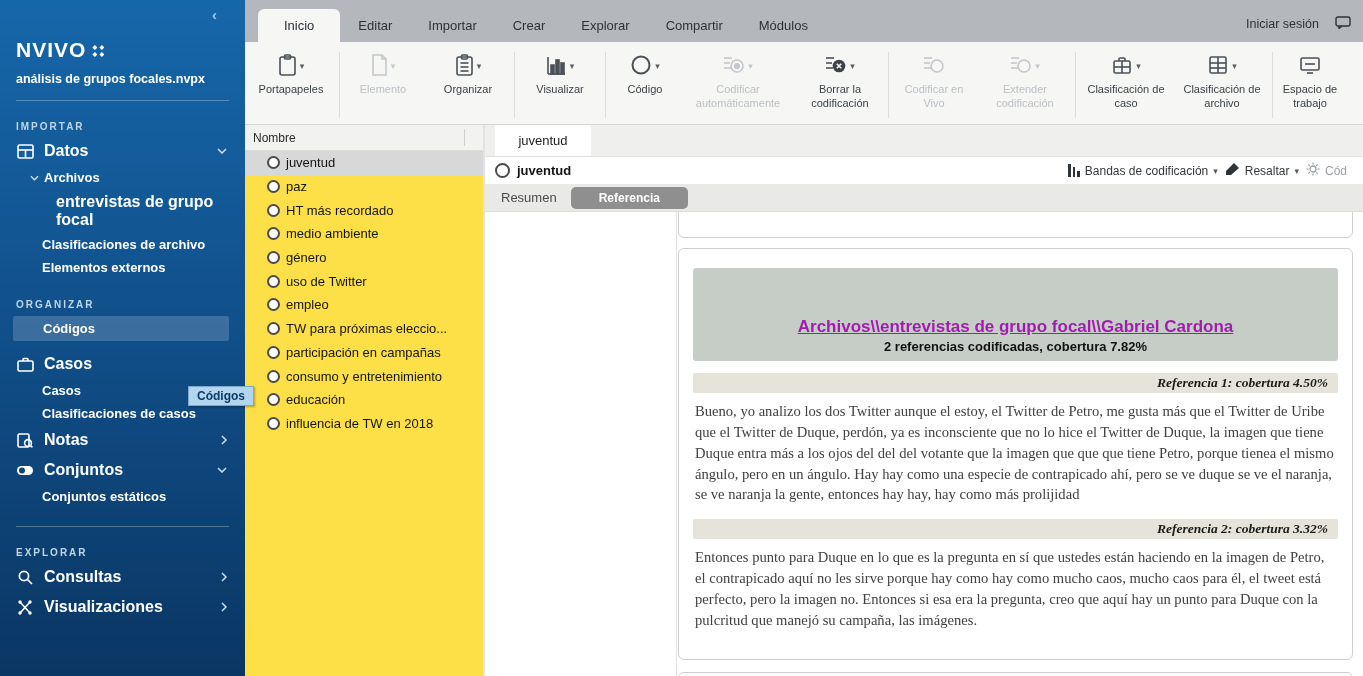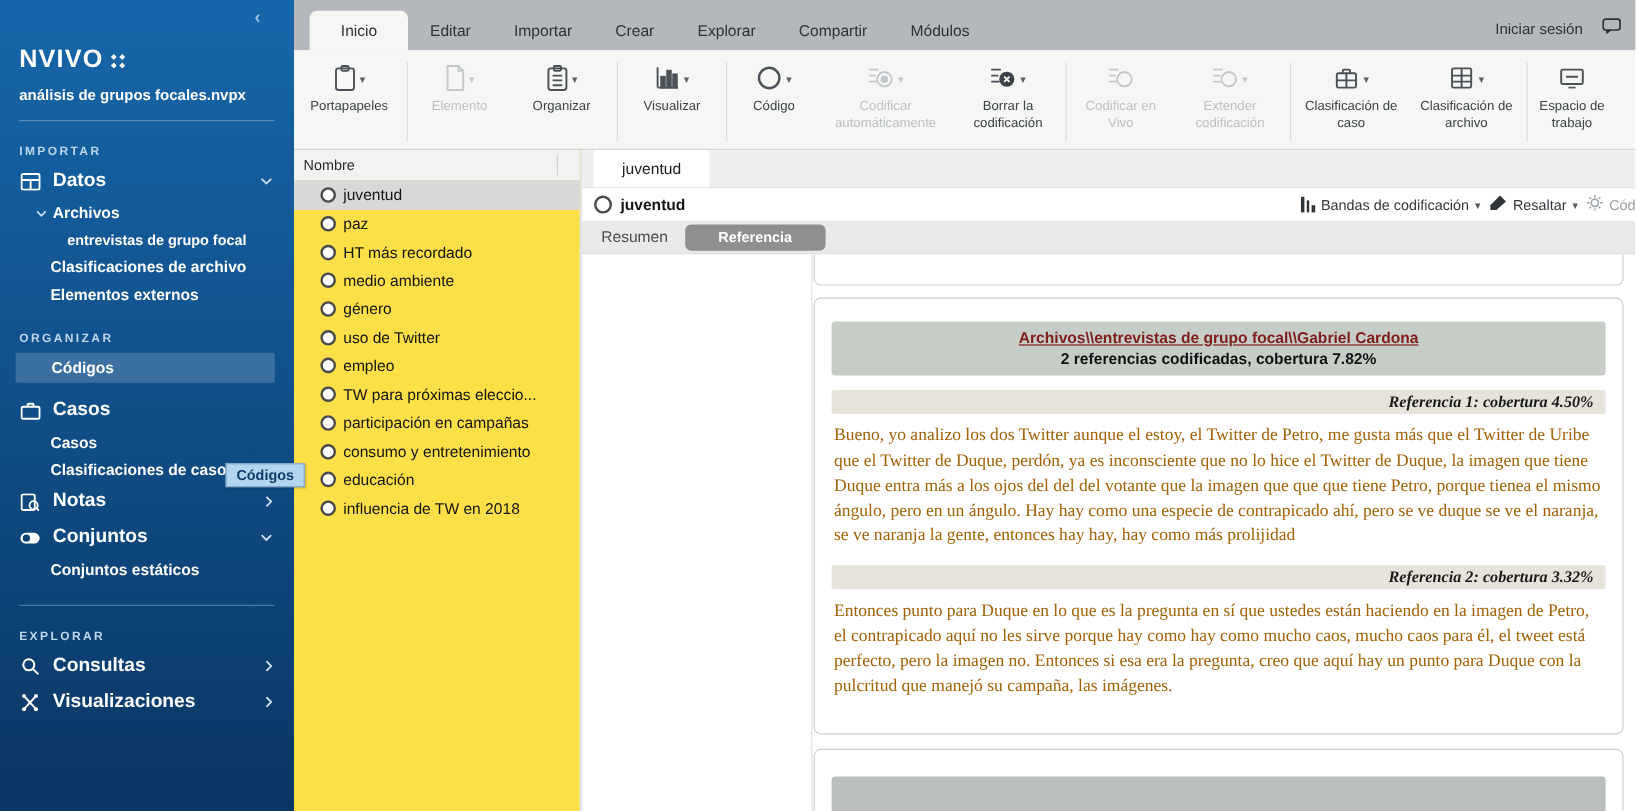--- a/index.html
+++ b/index.html
@@ -18,21 +18,21 @@
   .logo-dots span:nth-child(2){ clip-path:polygon(50% 0,100% 50%,50% 100%,0 50%); }
   .logo-dots span:nth-child(3){ clip-path:polygon(50% 0,100% 50%,50% 100%,0 50%); }
   .logo-dots span:nth-child(4){ clip-path:polygon(50% 0,100% 50%,50% 100%,0 50%); }
   .project-name { padding:10px 16px 0 16px; font-size:12.5px; font-weight:bold; }
   .sb-divider { height:1px; background:rgba(255,255,255,.28); margin:14px 16px 0 16px; }
   .sb-section { padding:20px 16px 4px 16px; font-size:10px; font-weight:bold; letter-spacing:2px; color:#bcd7ec; }
   .sb-item { position:relative; display:flex; align-items:center; gap:10px; padding:6px 16px; font-size:16px; font-weight:bold; cursor:pointer; }
   .sb-item .sb-ico { width:18px; height:18px; flex:0 0 18px; display:flex; align-items:center; justify-content:center; }
   .sb-item .chev { position:absolute; right:18px; top:50%; transform:translateY(-50%); }
   .sb-sub { padding:4px 16px 4px 30px; font-size:13px; font-weight:bold; display:flex; align-items:center; gap:5px; cursor:pointer; }
-  .sb-sub2 { padding:4px 16px 4px 56px; font-size:12px; font-weight:bold; cursor:pointer; }
+  .sb-sub2 { padding:4px 16px 4px 56px; font-size:16px; font-weight:bold; cursor:pointer; }
   .sb-sub3 { padding:4px 16px 4px 42px; font-size:13px; font-weight:bold; cursor:pointer; }
   .sb-selected { margin:2px 16px 2px 13px; padding:5px 0 5px 30px; font-size:13px; font-weight:bold;
     background:rgba(255,255,255,.18); border-radius:2px; cursor:pointer; }
   .tooltip { position:absolute; left:188px; top:386px; width:66px; height:20px; background:#b3d6f0;
     border:1px solid #7fa8c9; color:#0d3a66; font-size:12px; font-weight:bold; display:flex;
     align-items:center; justify-content:center; z-index:50; box-shadow:1px 1px 2px rgba(0,0,0,.3); }
 
   
   .tabbar { position:absolute; left:245px; top:0; width:1118px; height:42px; background:#b4b8bd;
     display:flex; align-items:flex-end; }
@@ -68,44 +68,44 @@
   .code-row.selected { background:#d8d8d8; }
   .code-circle { width:13px; height:13px; flex:0 0 13px; border:2px solid #4a4a4a; border-radius:50%; background:#fff; }
 
   
   .detail { flex:1; display:flex; flex-direction:column; overflow:hidden; }
   .doc-tabbar { height:32px; background:#efefee; border-bottom:1px solid #e0e0de; display:flex; align-items:stretch; }
   .doc-tab { margin-left:10px; background:#fff; width:96px; display:flex; align-items:center; justify-content:center;
     font-size:13px; color:#1c1c1c; border-radius:2px 2px 0 0; cursor:pointer; }
   .item-row { height:27px; background:#fff; display:flex; align-items:center; padding-left:10px; gap:7px; }
   .item-title { font-size:13px; font-weight:bold; color:#141414; }
-  .item-toolbar { margin-left:auto; display:flex; align-items:center; gap:7px; padding-right:0; overflow:hidden;
+  .item-toolbar { margin-left:auto; display:flex; align-items:center; gap:7px; padding-right:16px; overflow:hidden;
     white-space:nowrap; font-size:12px; color:#33383c; max-width:470px; }
   .itb { display:flex; align-items:center; gap:5px; cursor:pointer; }
   .itb .caret { font-size:9px; color:#55595d; }
   .stripes { display:flex; align-items:flex-end; gap:2px; height:13px; }
   .stripes i { display:block; width:2.5px; background:#2f3438; }
   .view-tabs { height:28px; background:#e9e9e7; display:flex; align-items:center; gap:14px; padding-left:16px;
     border-bottom:1px solid #ddddda; }
   .vtab { font-size:13px; color:#4c4c4c; cursor:pointer; }
   .vtab.pill { background:#8f8f8f; color:#fff; font-weight:bold; font-size:12px; padding:4px 28px; border-radius:5px; }
 
   .content { position:relative; flex:1; background:#fff; overflow:hidden; }
   .content .vdivider { position:absolute; left:191px; top:0; bottom:0; width:1px; background:#e2e2e2; }
   .cards { position:absolute; left:193px; top:0; width:675px; }
   .card { border:1px solid #cfcfcf; border-radius:6px; background:#fff; }
   .card.partial-top { height:50px; margin-top:-24px; }
   .card.main { margin-top:10px; padding:19px 14px 14px 14px; }
   .card.partial-bottom { height:90px; margin-top:12px; padding:22px 14px 0 14px; }
   .source-header { background:#c6cdc7; border-radius:3px; text-align:center; padding:6px 8px 7px 8px; }
-  .source-link { color:#7f1d1d; font-size:13px; font-weight:bold; text-decoration:underline; cursor:pointer; }
+  .source-link { color:#a21caf; font-size:17px; font-weight:bold; text-decoration:underline; cursor:pointer;margin-top:43px; }
   .source-summary { color:#111; font-size:13px; font-weight:bold; margin-top:2px; }
   .ref-bar { background:#e6e3db; border-radius:2px; margin-top:12px; padding:2px 10px; text-align:right;
     font-family:"Liberation Serif",serif; font-style:italic; font-weight:bold; font-size:13.5px; color:#1a1a1a; }
-  .ref-text { font-family:"Liberation Serif",serif; font-size:14.6px; line-height:1.43; color:#a16207;
+  .ref-text { font-family:"Liberation Serif",serif; font-size:14.6px; line-height:1.43; color:#404040;
     margin:8px 2px 14px 2px; }
   .bottom-bar { background:#b9bfba; border-radius:3px 3px 0 0; height:30px; }
 
   svg.chev-svg { display:block; }
 </style>
 </head>
 <body>
 
 <div id="app">
 

